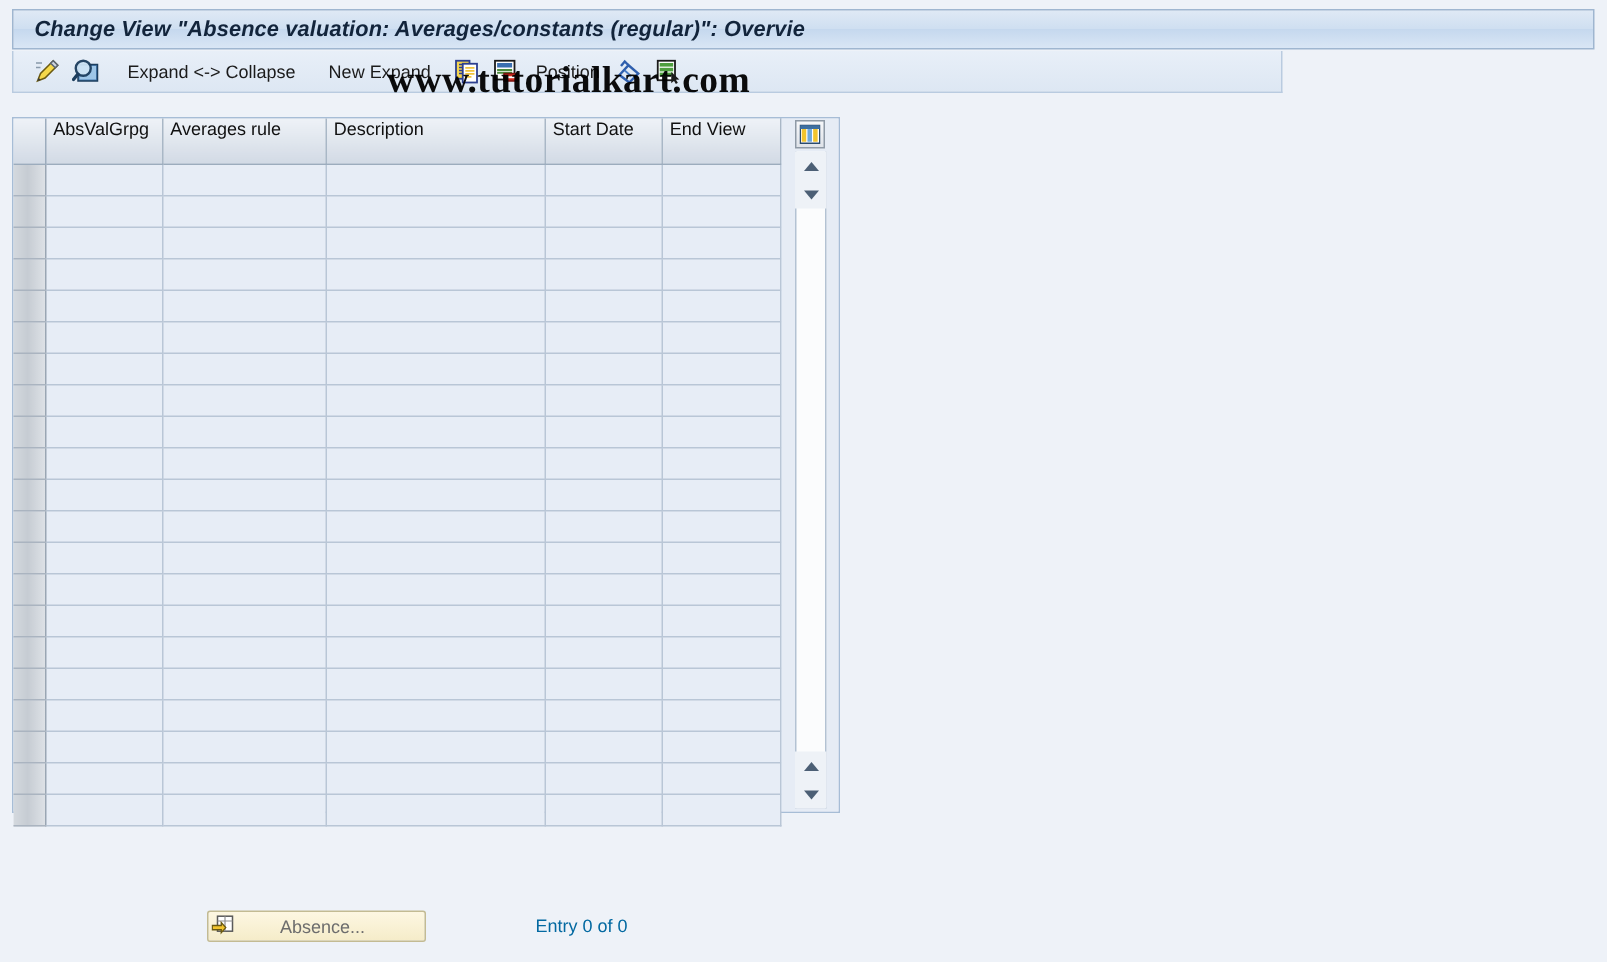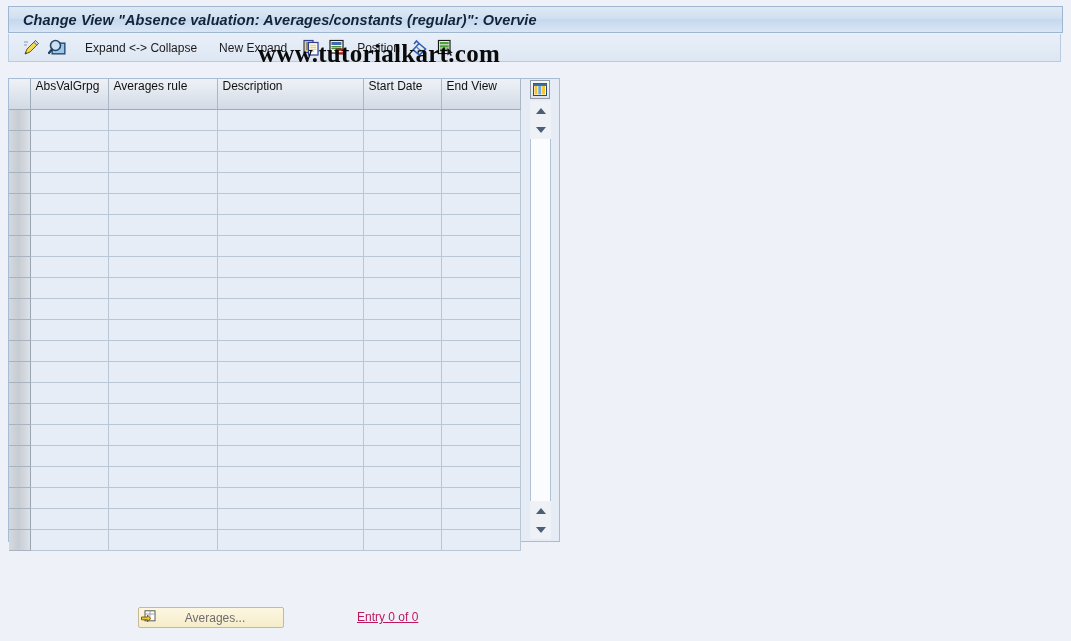--- a/index.html
+++ b/index.html
@@ -38,21 +38,21 @@
     padding-left: 14px;
     letter-spacing: .1px;
     white-space: nowrap;
   }
 
   
   .toolbar {
     position: absolute;
     left: 8px;
     top: 34px;
-    width: 1053px;
+    width: 847px;
     height: 28px;
     background: linear-gradient(to bottom, #e8eff8 0%, #dde7f3 100%);
     border-left: 1px solid #b9cbe0;
     border-right: 1px solid #b9cbe0;
     border-bottom: 1px solid #b9cbe0;
     box-sizing: border-box;
     display: flex;
     align-items: center;
     padding-left: 12px;
     gap: 0px;
@@ -244,23 +244,22 @@
     text-align: center;
     font-size: 12px;
     color: #6d6d6d;
     padding-right: 10px;
   }
   .entry-status {
     position: absolute;
     left: 357px;
     top: 610px;
     font-size: 12px;
-    color: #be185d;
+    color: #0369a1;
     white-space: nowrap;
-    text-decoration: underline;
   }
 </style>
 </head>
 <body>
 
 <div class="titlebar">
   <span class="titlebar-text">Change View "Absence valuation: Averages/constants (regular)": Overvie</span>
 </div>
 
 <div class="toolbar">
@@ -575,16 +574,16 @@
 </div>
 
 <div class="position-btn">
   <span class="pb-icon">
     <svg width="15" height="15" viewBox="0 0 15 15">
       <rect x="4" y="0.8" width="10" height="10" fill="#ffffff" stroke="#5a5a5a" stroke-width="1"></rect>
       <path d="M4 4 H14 M9 0.8 V10.8" stroke="#8f8f8f" stroke-width="0.8"></path>
       <path d="M0.5 7 H6.5 L6.5 5 L9.5 8.4 L6.5 11.8 L6.5 9.8 L0.5 9.8 Z" fill="#f2c42e" stroke="#6b5a12" stroke-width="0.9"></path>
     </svg>
   </span>
-  <span class="pb-label">Averages...</span>
+  <span class="pb-label">Absence...</span>
 </div>
 
 <div class="entry-status">Entry 0 of 0</div>
 
 </body></html>

